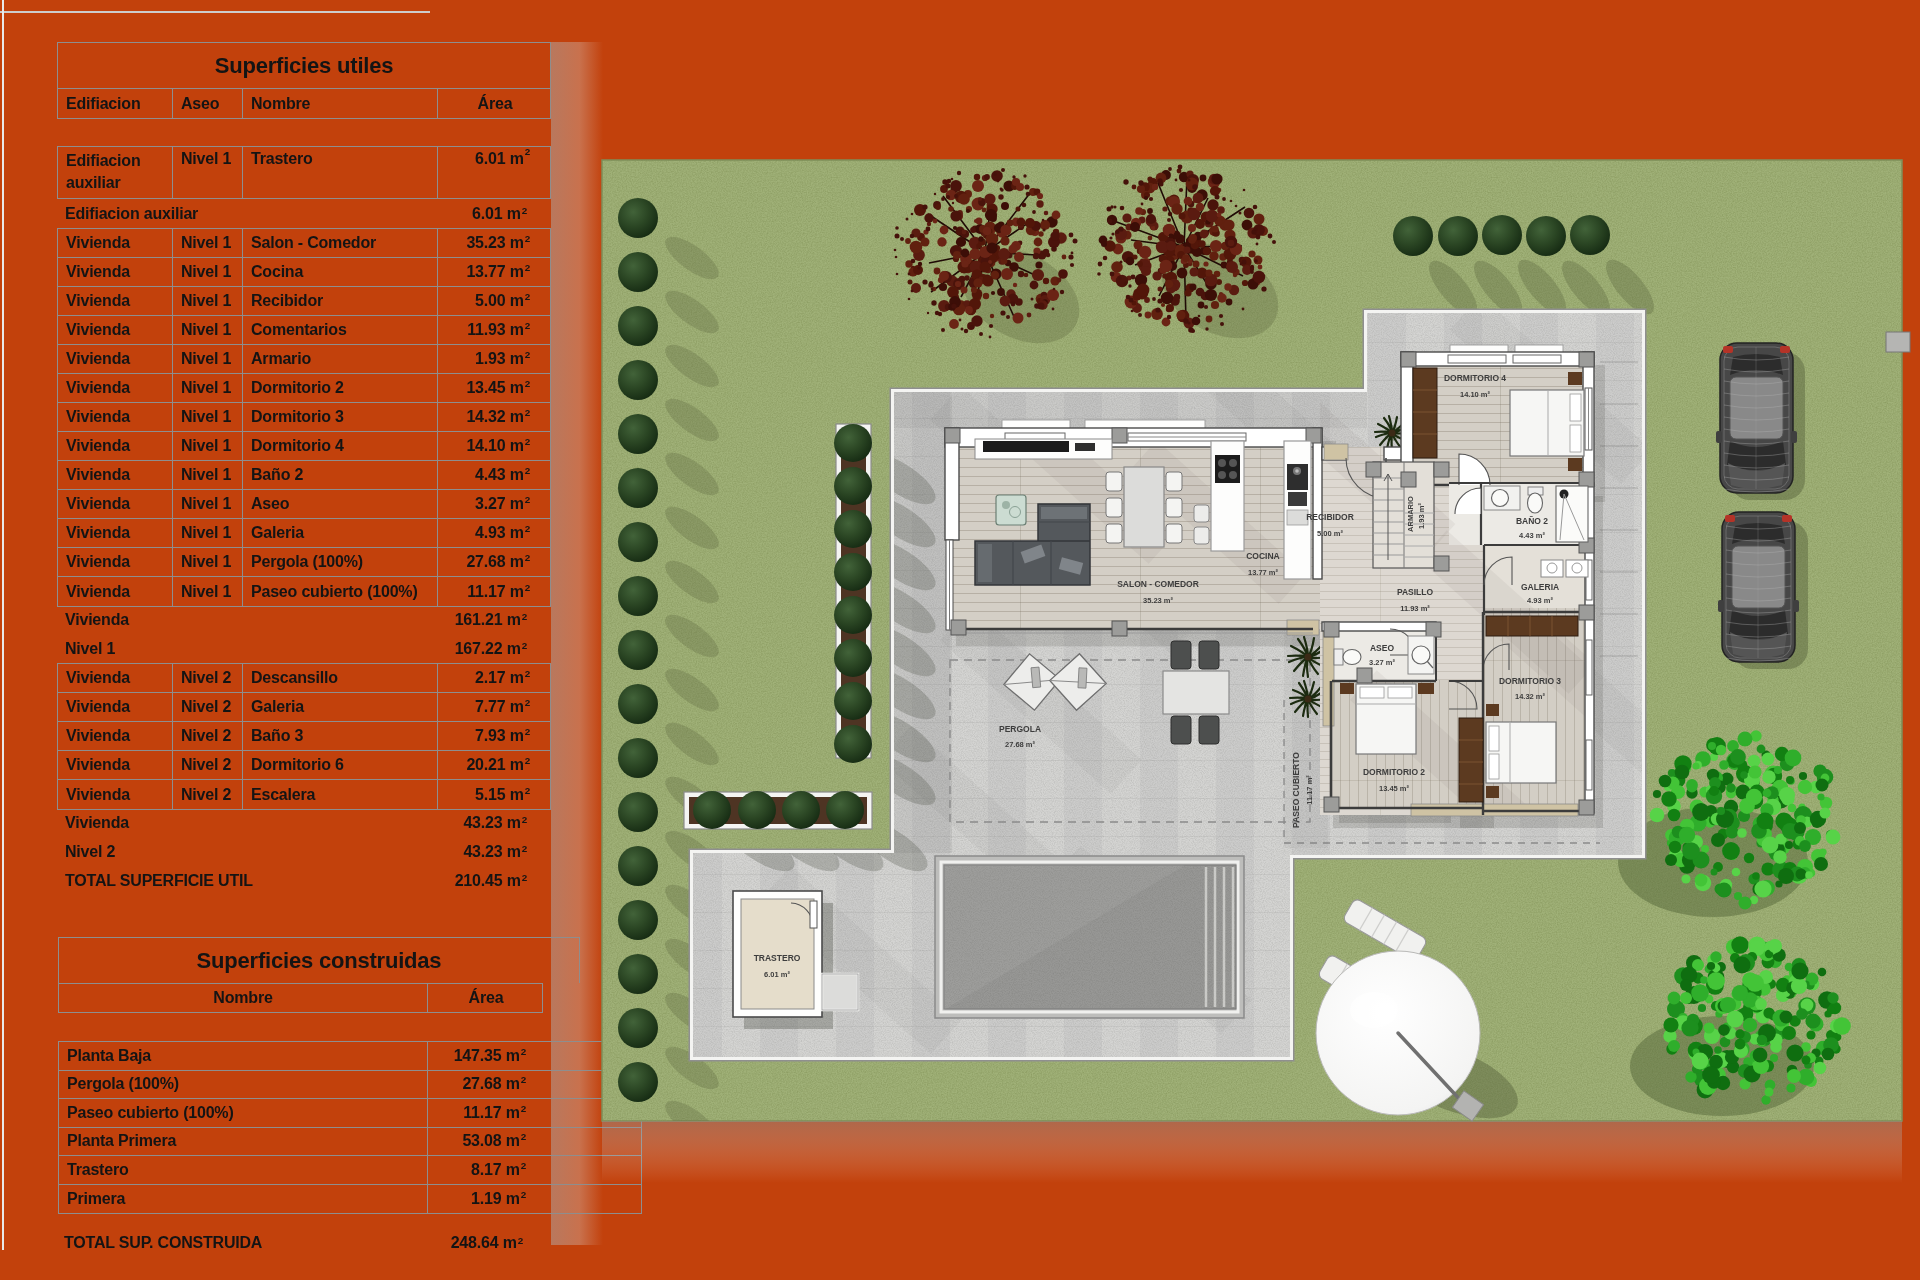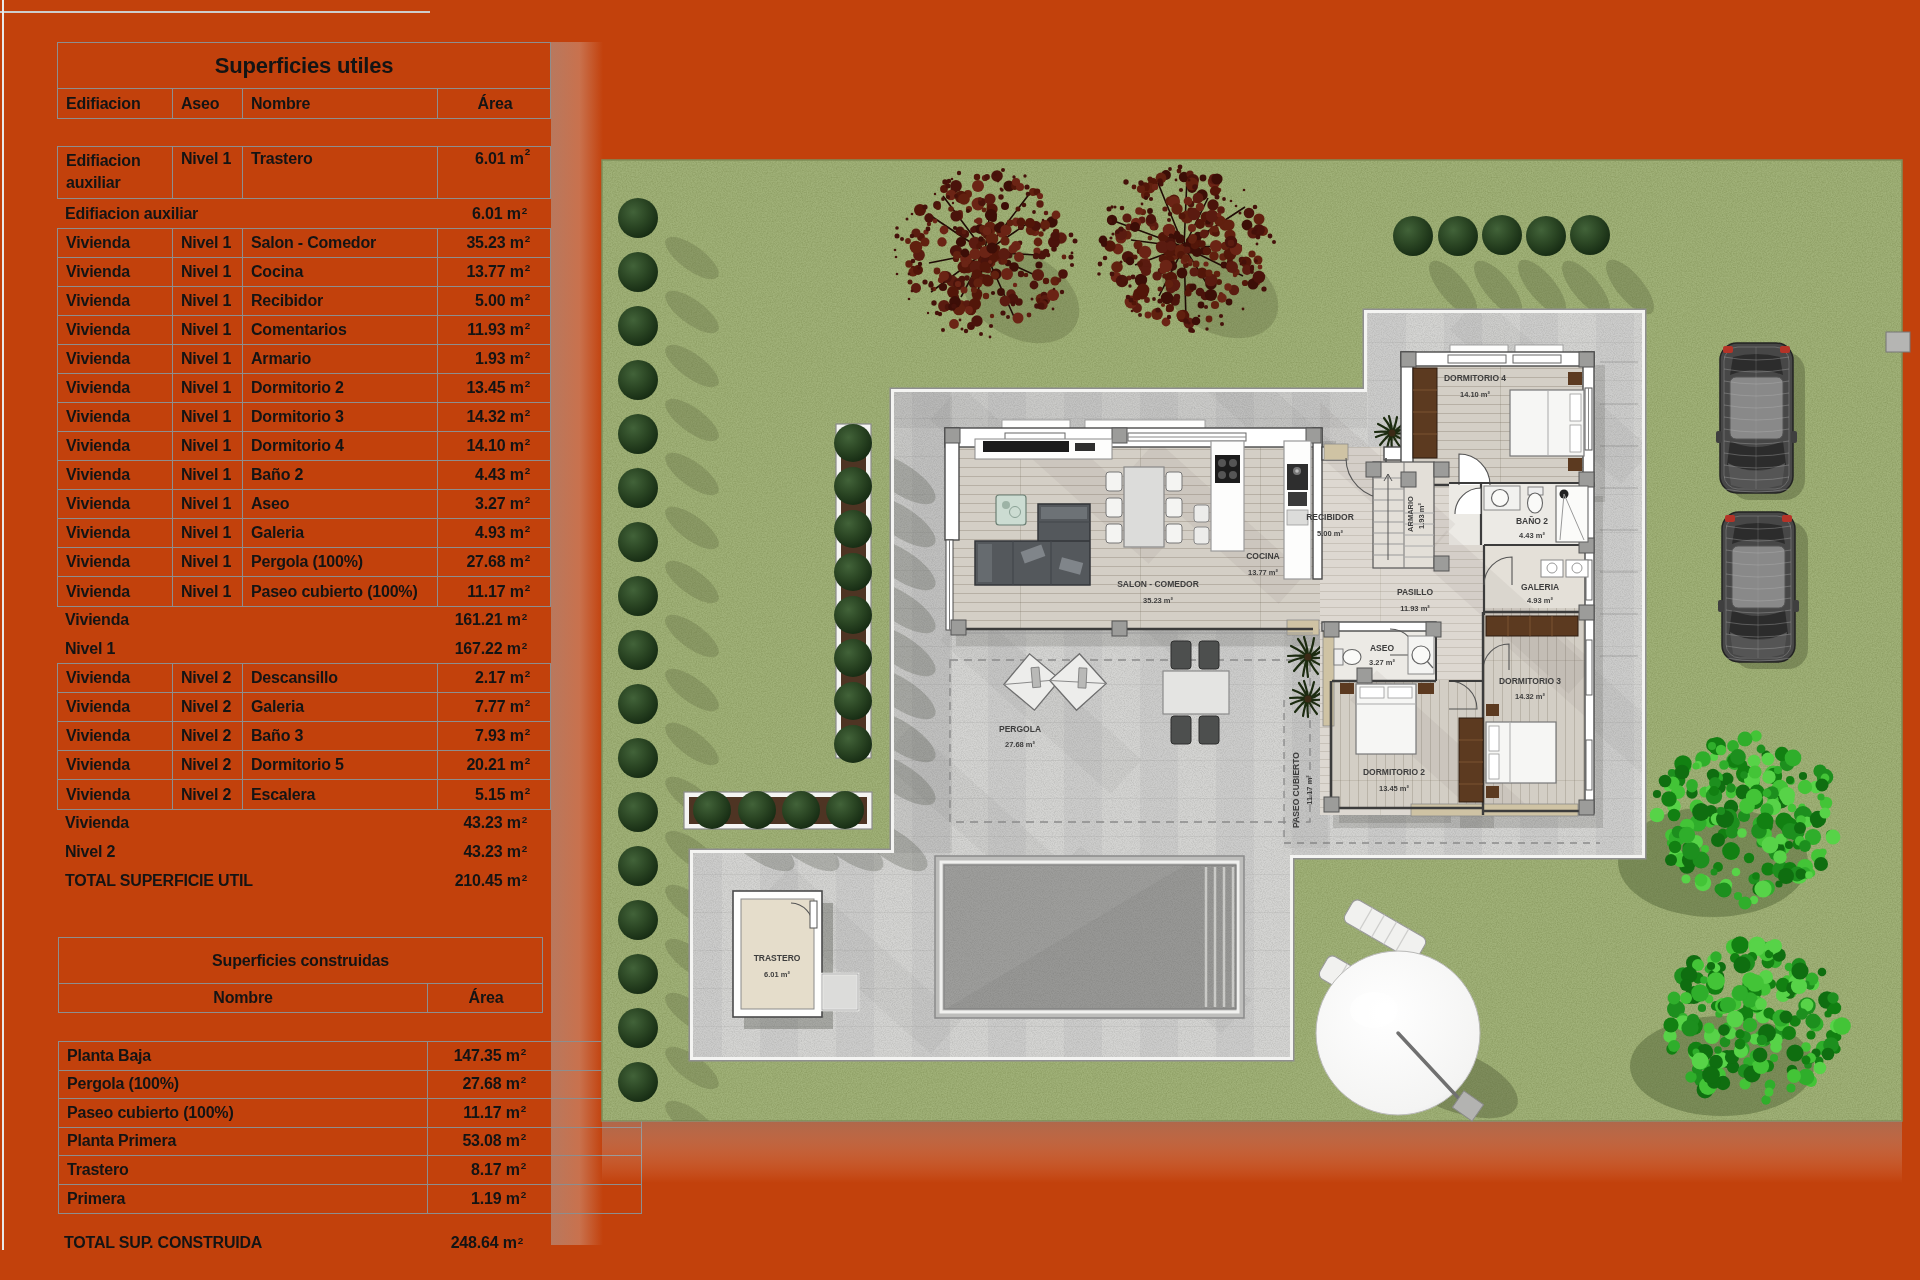--- a/index.html
+++ b/index.html
@@ -148,38 +148,38 @@
       </div>
       <div class="t grid row" style="height:29px">
         <div class="cell">Vivienda</div>
         <div class="cell">Nivel 2</div>
         <div class="cell">Baño 3</div>
         <div class="cell ar">7.93 m<sup2>2</sup2></div>
       </div>
       <div class="t grid row" style="height:29px">
         <div class="cell">Vivienda</div>
         <div class="cell">Nivel 2</div>
-        <div class="cell">Dormitorio 5</div>
+        <div class="cell">Dormitorio 6</div>
         <div class="cell ar">20.21 m<sup2>2</sup2></div>
       </div>
       <div class="t grid row" style="height:29px">
         <div class="cell">Vivienda</div>
         <div class="cell">Nivel 2</div>
         <div class="cell">Escalera</div>
         <div class="cell ar">5.15 m<sup2>2</sup2></div>
       </div>
     </div>
 
 <div class="abs t" style="left:65px;top:808px;width:486px;height:29px;display:flex;align-items:center">Vivienda<span style="position:absolute;right:24px">43.23 m<sup2>2</sup2></span></div>
 
 <div class="abs t" style="left:65px;top:837px;width:486px;height:29px;display:flex;align-items:center">Nivel 2<span style="position:absolute;right:24px">43.23 m<sup2>2</sup2></span></div>
 
 <div class="abs t" style="left:65px;top:866px;width:486px;height:29px;display:flex;align-items:center">TOTAL SUPERFICIE UTIL<span style="position:absolute;right:24px">210.45 m<sup2>2</sup2></span></div>
 
-<div class="abs t bb" style="left:58px;top:937px;width:485px;height:46px;display:flex;align-items:center;justify-content:center;font-size:16px;border-bottom:none">Superficies construidas</div>
+<div class="abs t bb" style="left:58px;top:937px;width:522px;height:46px;display:flex;align-items:center;justify-content:center;font-size:22px;border-bottom:none">Superficies construidas</div>
 
 <div class="abs t bb g2" style="left:58px;top:983px;width:485px;height:30px">
       <div class="cell" style="justify-content:center;padding-left:0">Nombre</div>
       <div class="cell" style="justify-content:center;padding-left:0">Área</div>
     </div>
 
 <div class="abs bb" style="left:58px;top:1041px;width:584px">
       <div class="t g2 row" style="height:28.5px">
         <div class="cell">Planta Baja</div>
         <div class="cell ar" style="padding-right:18px">147.35 m<sup2>2</sup2></div>

